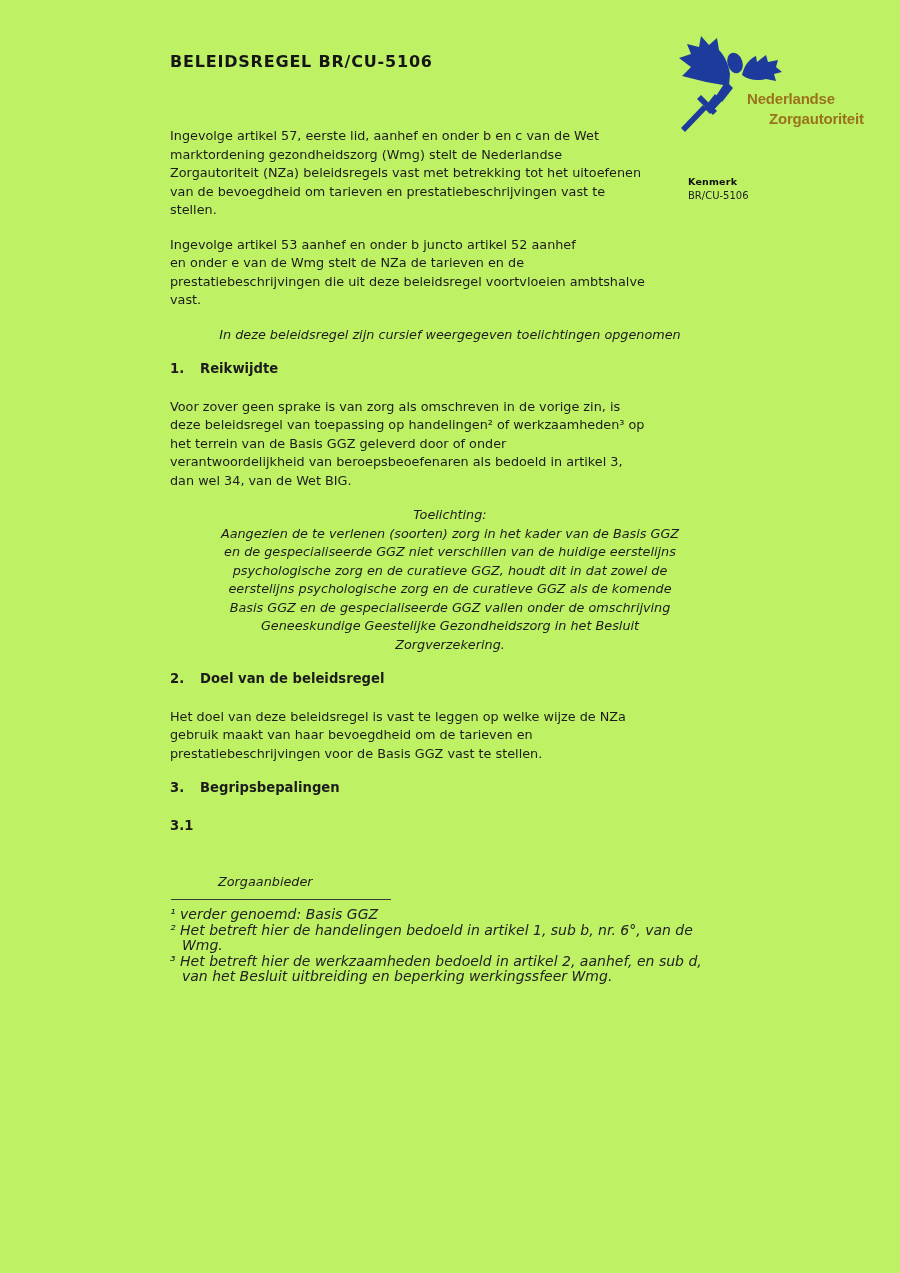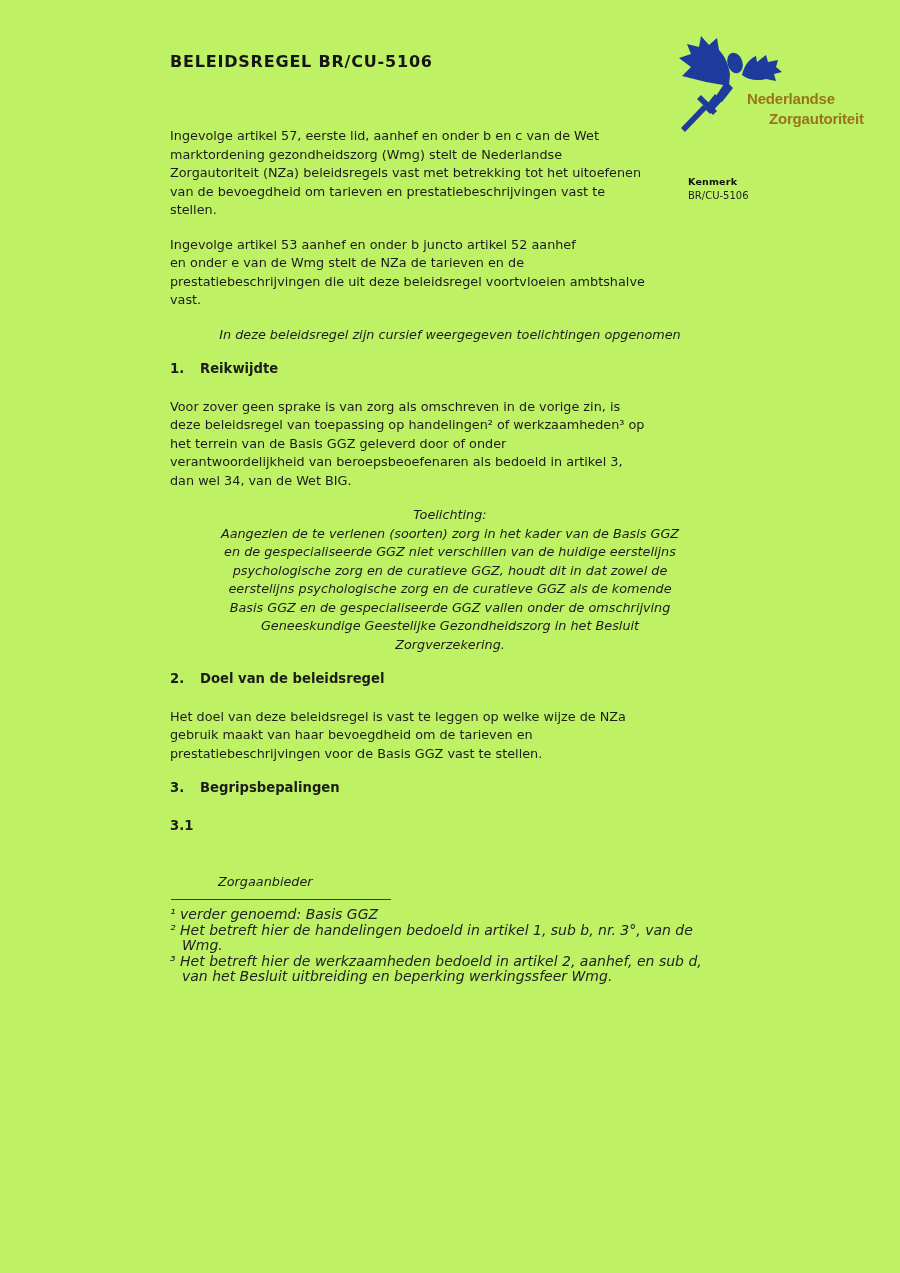--- a/index.html
+++ b/index.html
@@ -122,18 +122,18 @@
     </div>
 
     <div class="heading" style="margin-bottom:0;flex-direction:column;">
       <span class="hnum-sub">3.1</span>
       <span class="h31-title">Zorgaanbieder</span>
     </div>
 
     <div class="footnotes">
       <div class="fn-rule"></div>
       <div class="fn">¹ verder genoemd: Basis GGZ</div>
-      <div class="fn">² Het betreft hier de handelingen bedoeld in artikel 1, sub b, nr. 3°, van de Wmg.</div>
+      <div class="fn">² Het betreft hier de handelingen bedoeld in artikel 1, sub b, nr. 6°, van de Wmg.</div>
       <div class="fn">³ Het betreft hier de werkzaamheden bedoeld in artikel 2, aanhef, en sub d, van het Besluit uitbreiding en beperking werkingssfeer Wmg.</div>
     </div>
 
   </div>
 </div>
 
 </body></html>

